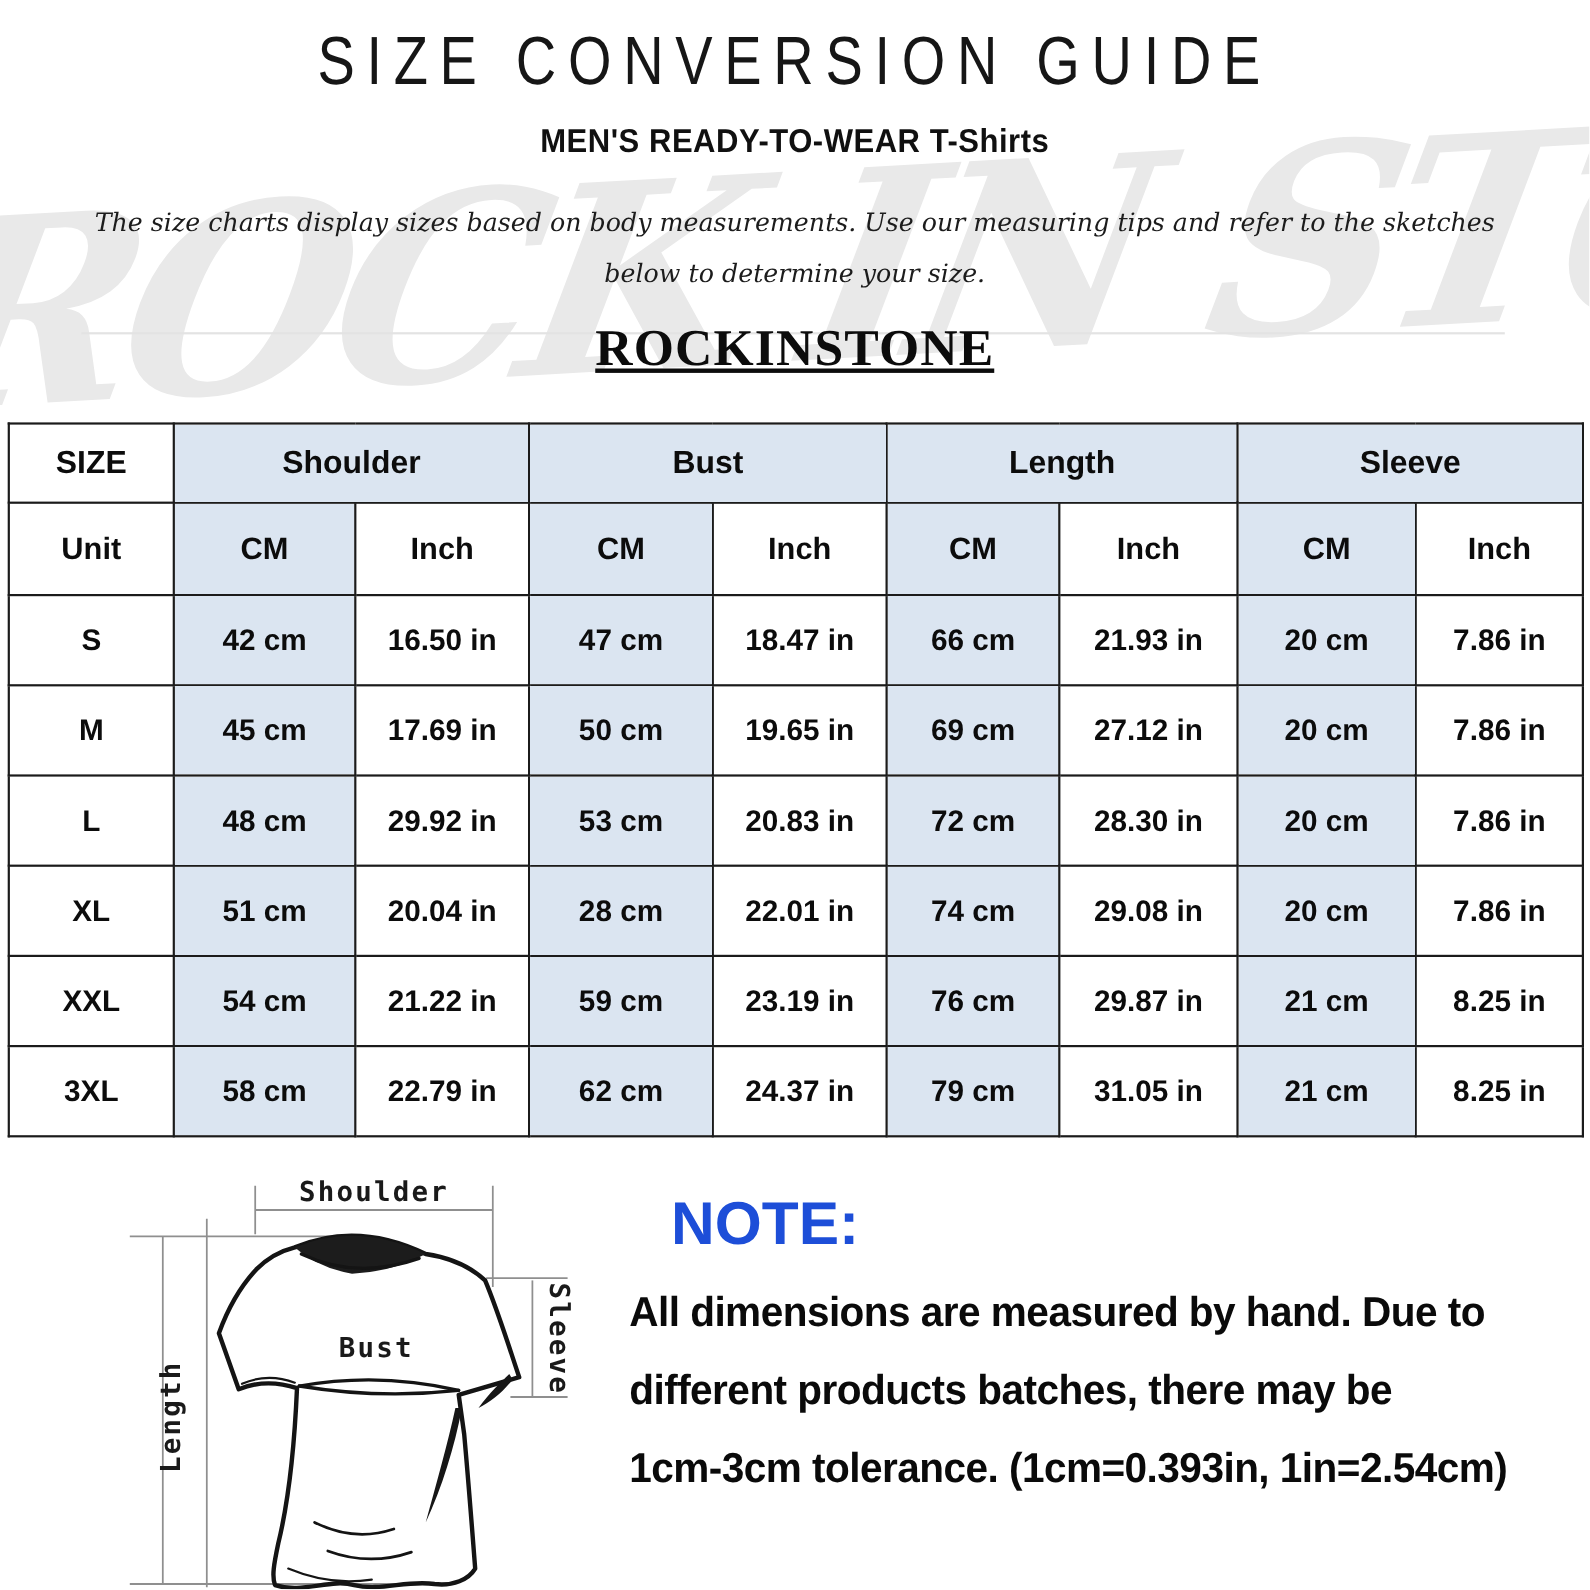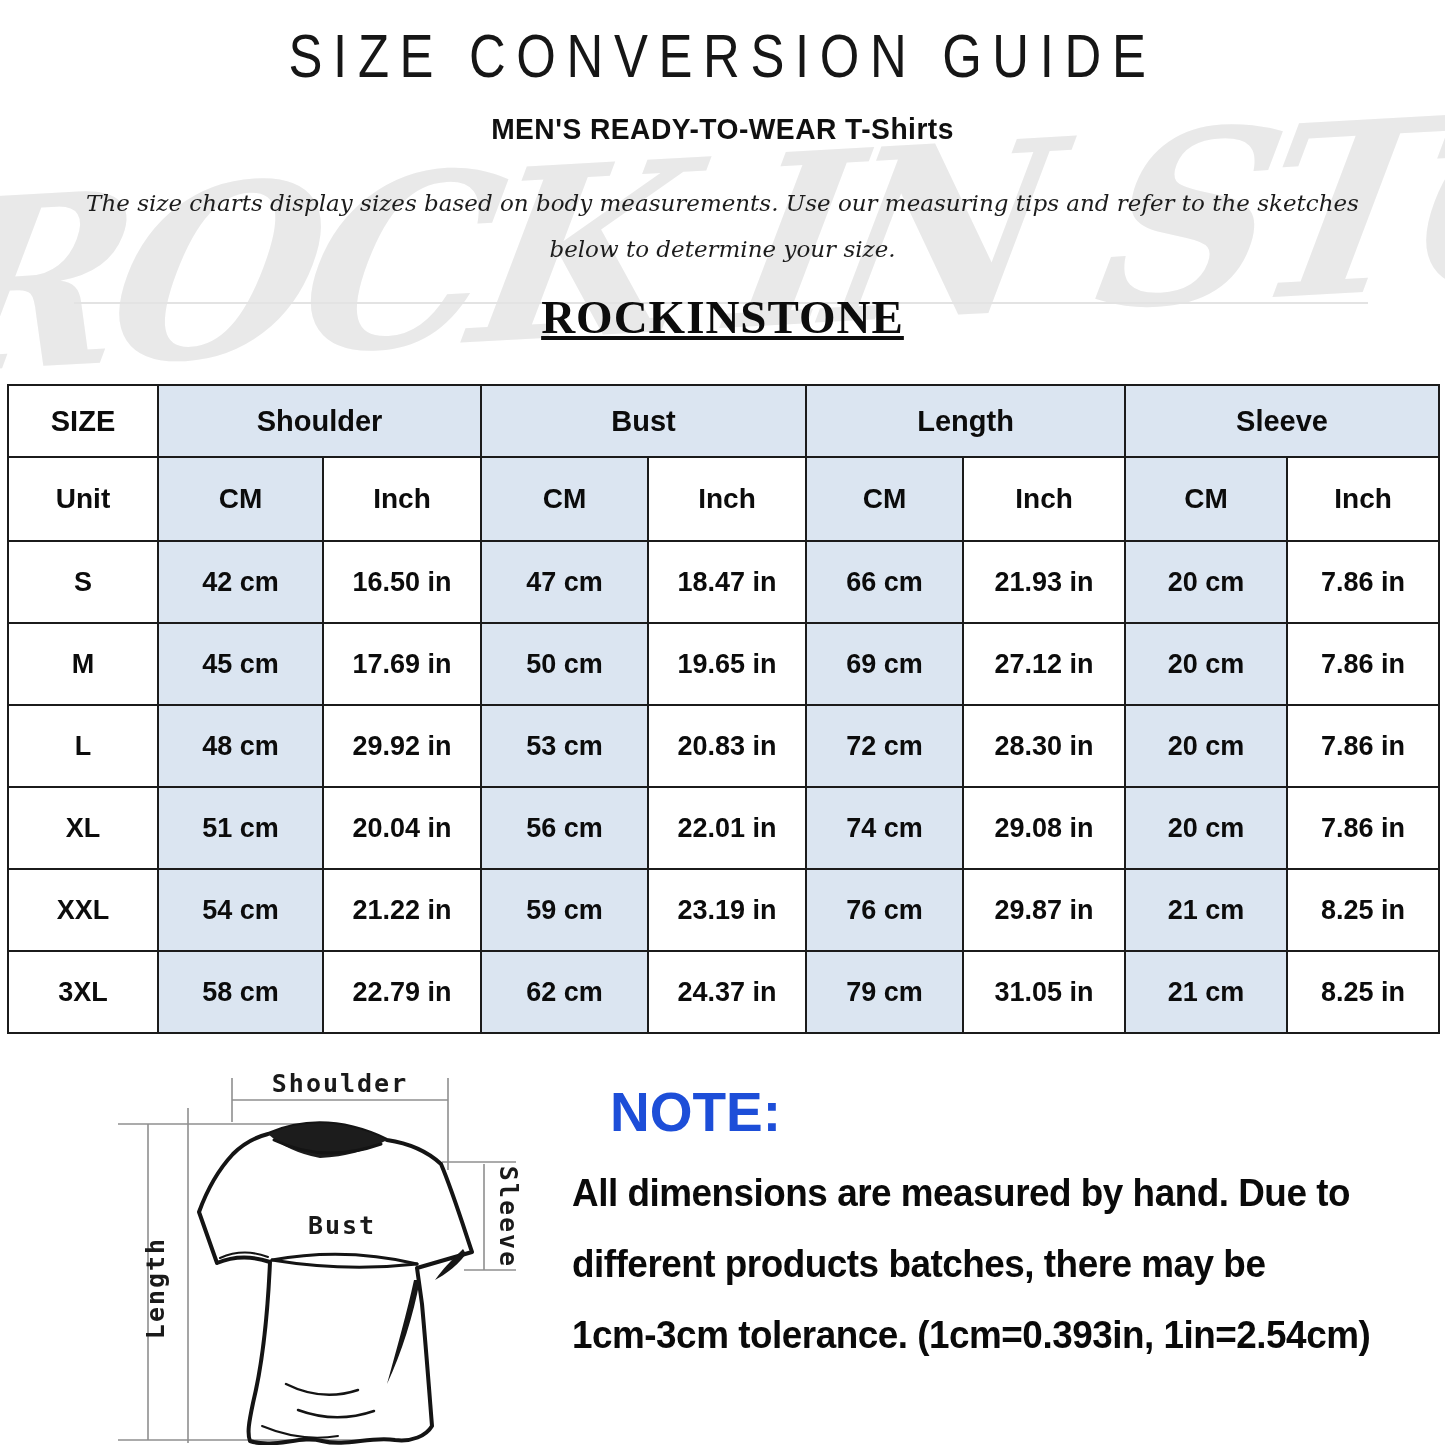--- a/index.html
+++ b/index.html
@@ -145,21 +145,21 @@
         <td>20.83 in</td>
         <td class="blue">72 cm</td>
         <td>28.30 in</td>
         <td class="blue">20 cm</td>
         <td>7.86 in</td>
       </tr>
       <tr class="d-row">
         <td>XL</td>
         <td class="blue">51 cm</td>
         <td>20.04 in</td>
-        <td class="blue">56 cm</td>
+        <td class="blue">28 cm</td>
         <td>22.01 in</td>
         <td class="blue">74 cm</td>
         <td>29.08 in</td>
         <td class="blue">20 cm</td>
         <td>7.86 in</td>
       </tr>
       <tr class="d-row">
         <td>XXL</td>
         <td class="blue">54 cm</td>
         <td>21.22 in</td>

